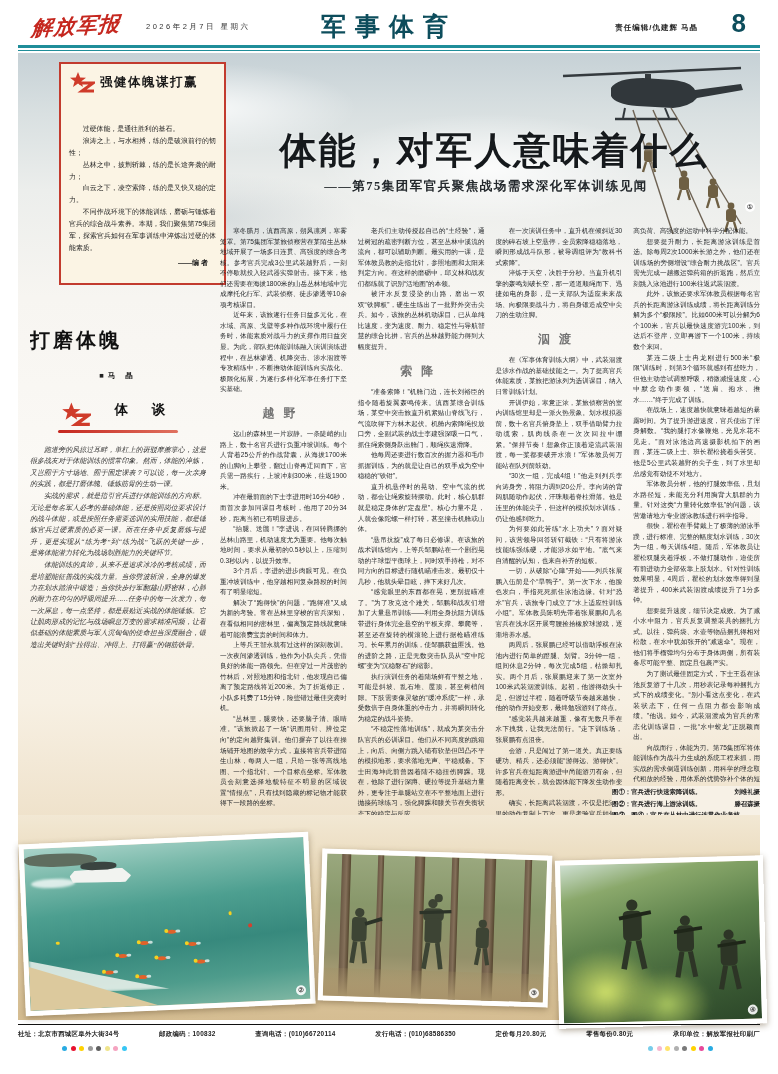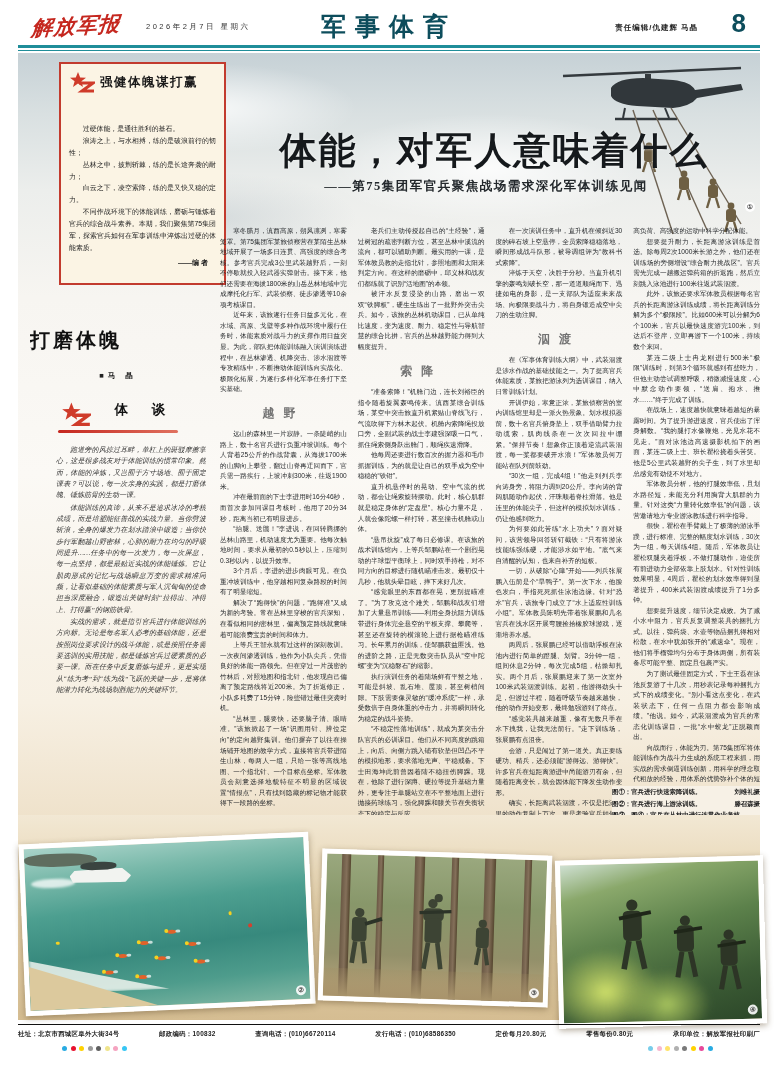--- a/index.html
+++ b/index.html
@@ -42,21 +42,21 @@
   .redbox-sign { font-size:7px; font-weight:bold; color:#222; text-align:right; margin-top:4px; padding-right:8px; }
 
   
   .commentary { position:absolute; left:30px; top:300px; width:176px; height:512px; overflow:hidden; }
   .c-title { text-align:left; font-size:20px; font-weight:900; color:#111; letter-spacing:3px; line-height:1.45; margin-top:26px; }
   .c-author { text-align:center; font-size:7.5px; font-weight:bold; color:#222; letter-spacing:4px; margin-top:16px; }
   .c-head { display:flex; align-items:flex-start; justify-content:center; gap:24px; margin-top:20px; }
   .c-head-label { font-size:13.5px; font-weight:900; color:#111; letter-spacing:10px; }
   .c-swoosh { width:120px; height:3px; background:linear-gradient(90deg,#c5271f,#e0715f); border-radius:2px; margin:3px auto 12px; }
   .c-body p { font-size:7px; line-height:1.62; color:#333; text-align:justify; text-indent:2em; font-style:italic;
-              font-family:"Liberation Serif", serif; margin-bottom:1px;margin-left:26px; }
+              font-family:"Liberation Serif", serif; margin-bottom:1px; }
 
   
   .headline { position:absolute; left:220px; top:126px; width:548px; text-align:center; font-size:37px; font-weight:900;
               color:#15191c; letter-spacing:2px; text-shadow:0 0 3px rgba(255,255,255,.7); }
   .subhead { position:absolute; left:212px; top:178px; width:548px; text-align:center; font-size:12.5px; font-weight:bold;
              color:#23282c; letter-spacing:1.5px; font-family:"Liberation Serif", serif; }
   .byline { position:absolute; left:212px; top:200px; width:548px; text-align:center; font-size:7.5px; color:#333; letter-spacing:2px; }
 
   .columns { position:absolute; left:220px; top:226px; width:540px; height:602px; column-count:4; column-gap:11px;
              overflow:hidden; }
@@ -190,22 +190,22 @@
       <svg class="star" width="30" height="26" viewBox="0 0 26 22">
         <path d="M9 1 L11.2 6.6 L17 6.8 L12.4 10.2 L14 16 L9 12.6 L4 16 L5.6 10.2 L1 6.8 L6.8 6.6 Z" fill="#cf3b2a"></path>
         <path d="M10 12 L24 12 L13 20 L25 20" stroke="#cf3b2a" stroke-width="3" fill="none"></path>
       </svg>
       <span class="c-head-label">体 谈</span>
     </div>
     <div class="c-swoosh"></div>
     <div class="c-body">
 
     <p>跑道旁的风掠过耳畔，单杠上的斑驳摩擦掌心，这是很多战友对于体能训练的惯常印象。然而，体能的淬炼，又岂囿于方寸场地、囿于固定课表？可以说，每一次亲身的实践，都是打磨体魄、锤炼筋骨的生动一课。</p>
+        <p>实战的需求，就是指引官兵进行体能训练的方向标。无论是每名军人必考的基础体能，还是按照岗位要求设计的战斗体能，或是按照任务需要选训的实用技能，都是锤炼官兵过硬素质的必要一课。而在任务中反复磨炼与提升，更是实现从“练为考”到“练为战”飞跃的关键一步，是将体能潜力转化为战场制胜能力的关键环节。</p>
         <p>体能训练的真谛，从来不是追求冰冷的考核成绩，而是培塑能征善战的实战力量。当你劈波斩浪，全身的爆发力在划水踏浪中锻造；当你快步行军翻越山野密林，心肺的耐力在均匀的呼吸间提升……任务中的每一次发力，每一次屏息，每一点坚持，都是最贴近实战的体能锤炼。它让肌肉形成的记忆与战场瞬息万变的需求精准同频，让看似基础的体能素质与军人沉甸甸的使命担当深度融合，锻造出关键时刻“拉得出、冲得上、打得赢”的钢筋铁骨。</p>
-        <p>实战的需求，就是指引官兵进行体能训练的方向标。无论是每名军人必考的基础体能，还是按照岗位要求设计的战斗体能，或是按照任务需要选训的实用技能，都是锤炼官兵过硬素质的必要一课。而在任务中反复磨炼与提升，更是实现从“练为考”到“练为战”飞跃的关键一步，是将体能潜力转化为战场制胜能力的关键环节。</p>
       </div>
   </div>
 
   <h1 class="headline">体能，对军人意味着什么</h1>
   <div class="subhead">——第75集团军官兵聚焦战场需求深化军体训练见闻</div>
 
   <div class="columns">
 
   <p class="t-p">寒冬腊月，滇西高原，朔风凛冽，寒雾笼罩。第75集团军某旅侦察营在某陌生丛林地域开展了一场多日连贯、高强度的综合考核。参考官兵完成3公里武装越野后，一刻不停歇就投入轻武器实弹射击。接下来，他们还需要在海拔1800米的山岳丛林地域中完成摩托化行军、武装侦察、徒步渗透等10余项考核课目。</p>
       <p class="t-p">近年来，该旅遂行任务日益多元化，在水域、高原、戈壁等多种作战环境中履行任务时，体能素质对战斗力的支撑作用日益突显。为此，部队把体能训练融入演训演练进程中，在丛林渗透、机降突击、涉水泅渡等专攻精练中，不断推动体能训练向实战化、极限化拓展，为遂行多样化军事任务打下坚实基础。</p>

